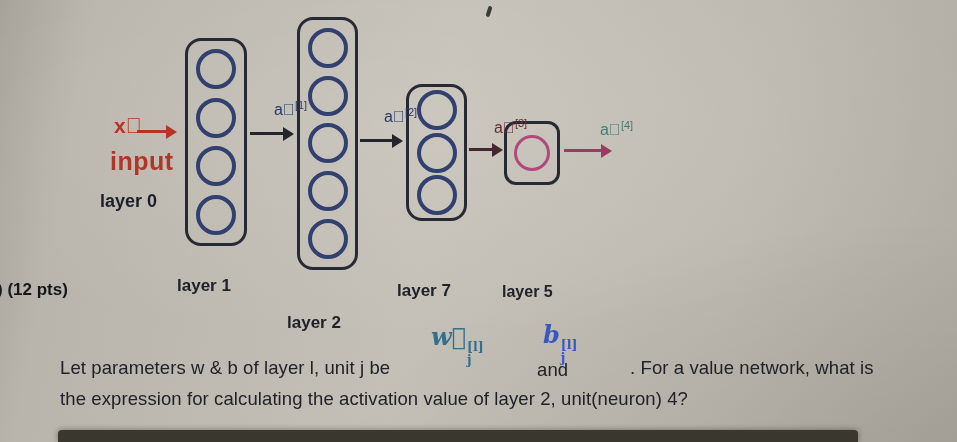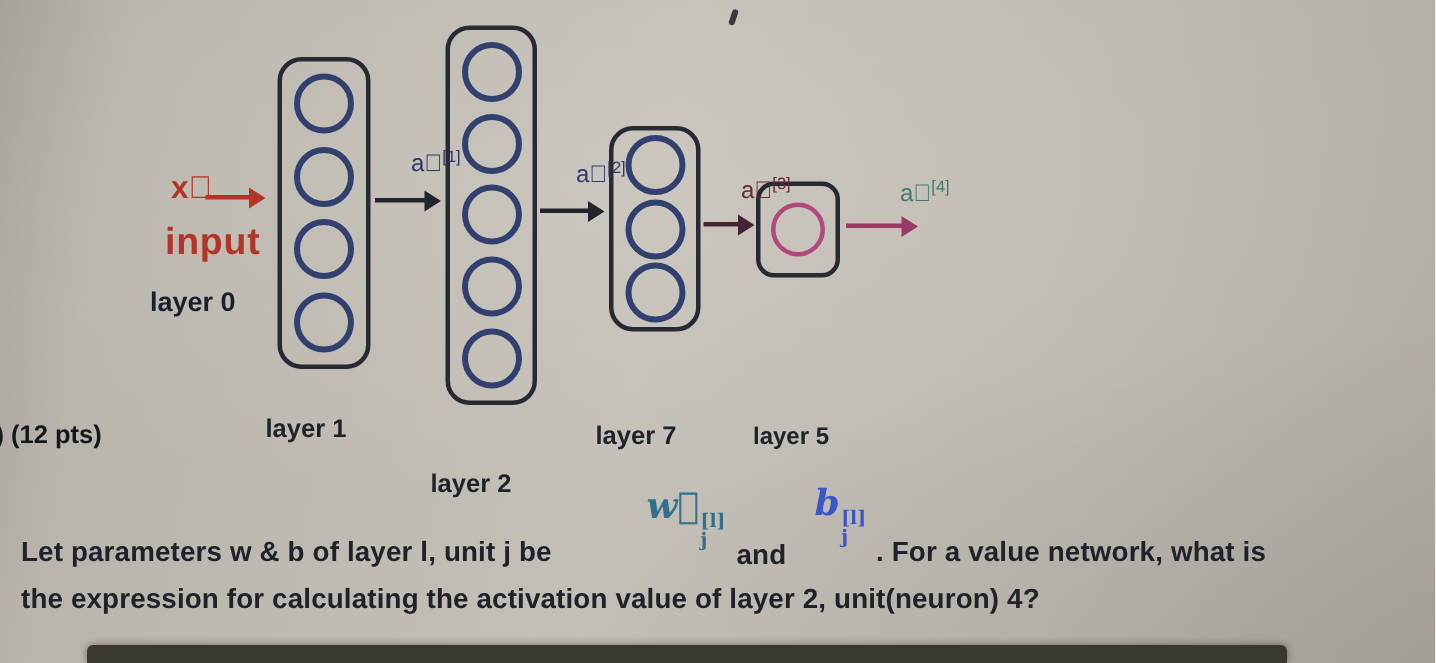--- a/index.html
+++ b/index.html
@@ -48,21 +48,21 @@
   .act2{left:356px;top:106px;color:#2c3866;}
   .act3{left:466px;top:117px;color:#662a33;}
   .act4{left:572px;top:119px;color:#2f6e64;opacity:0.85;text-align:center;}
   .llbl{position:absolute;font-weight:bold;font-size:17px;color:#20222a;}
   .l1{left:177px;top:276px;}
   .l2{left:287px;top:279px;margin-top:34px;}
   .l3{left:397px;top:281px;}
   .l4{left:502px;top:283px;font-size:16px;}
   .pts{position:absolute;left:-3px;top:280px;font-weight:bold;font-size:17px;color:#15171d;}
   
-  .qtext{position:absolute;color:#212229;font-size:18.5px;font-weight:700;letter-spacing:0.1px;white-space:nowrap;}
+  .qtext{position:absolute;color:#212229;font-size:18.5px;font-weight:400;letter-spacing:0.1px;white-space:nowrap;margin-left:46px;}
   .q-pre{left:14px;top:357px;}
   .q-and{left:491px;top:359px;}
   .q-post{left:584px;top:357px;}
   .q-line2{left:14px;top:388px;}
   
   .math{position:absolute;font-family:"DejaVu Serif", serif;font-style:italic;font-weight:bold;white-space:nowrap;}
   .math .base{font-size:24px;}
   .math .scr{display:inline-flex;flex-direction:column;vertical-align:-6px;line-height:1;margin-left:1px;}
   .math .sup,.math .sub{font-size:12.5px;font-style:normal;}
   .m-w{left:431px;top:322px;color:#33708d;}

